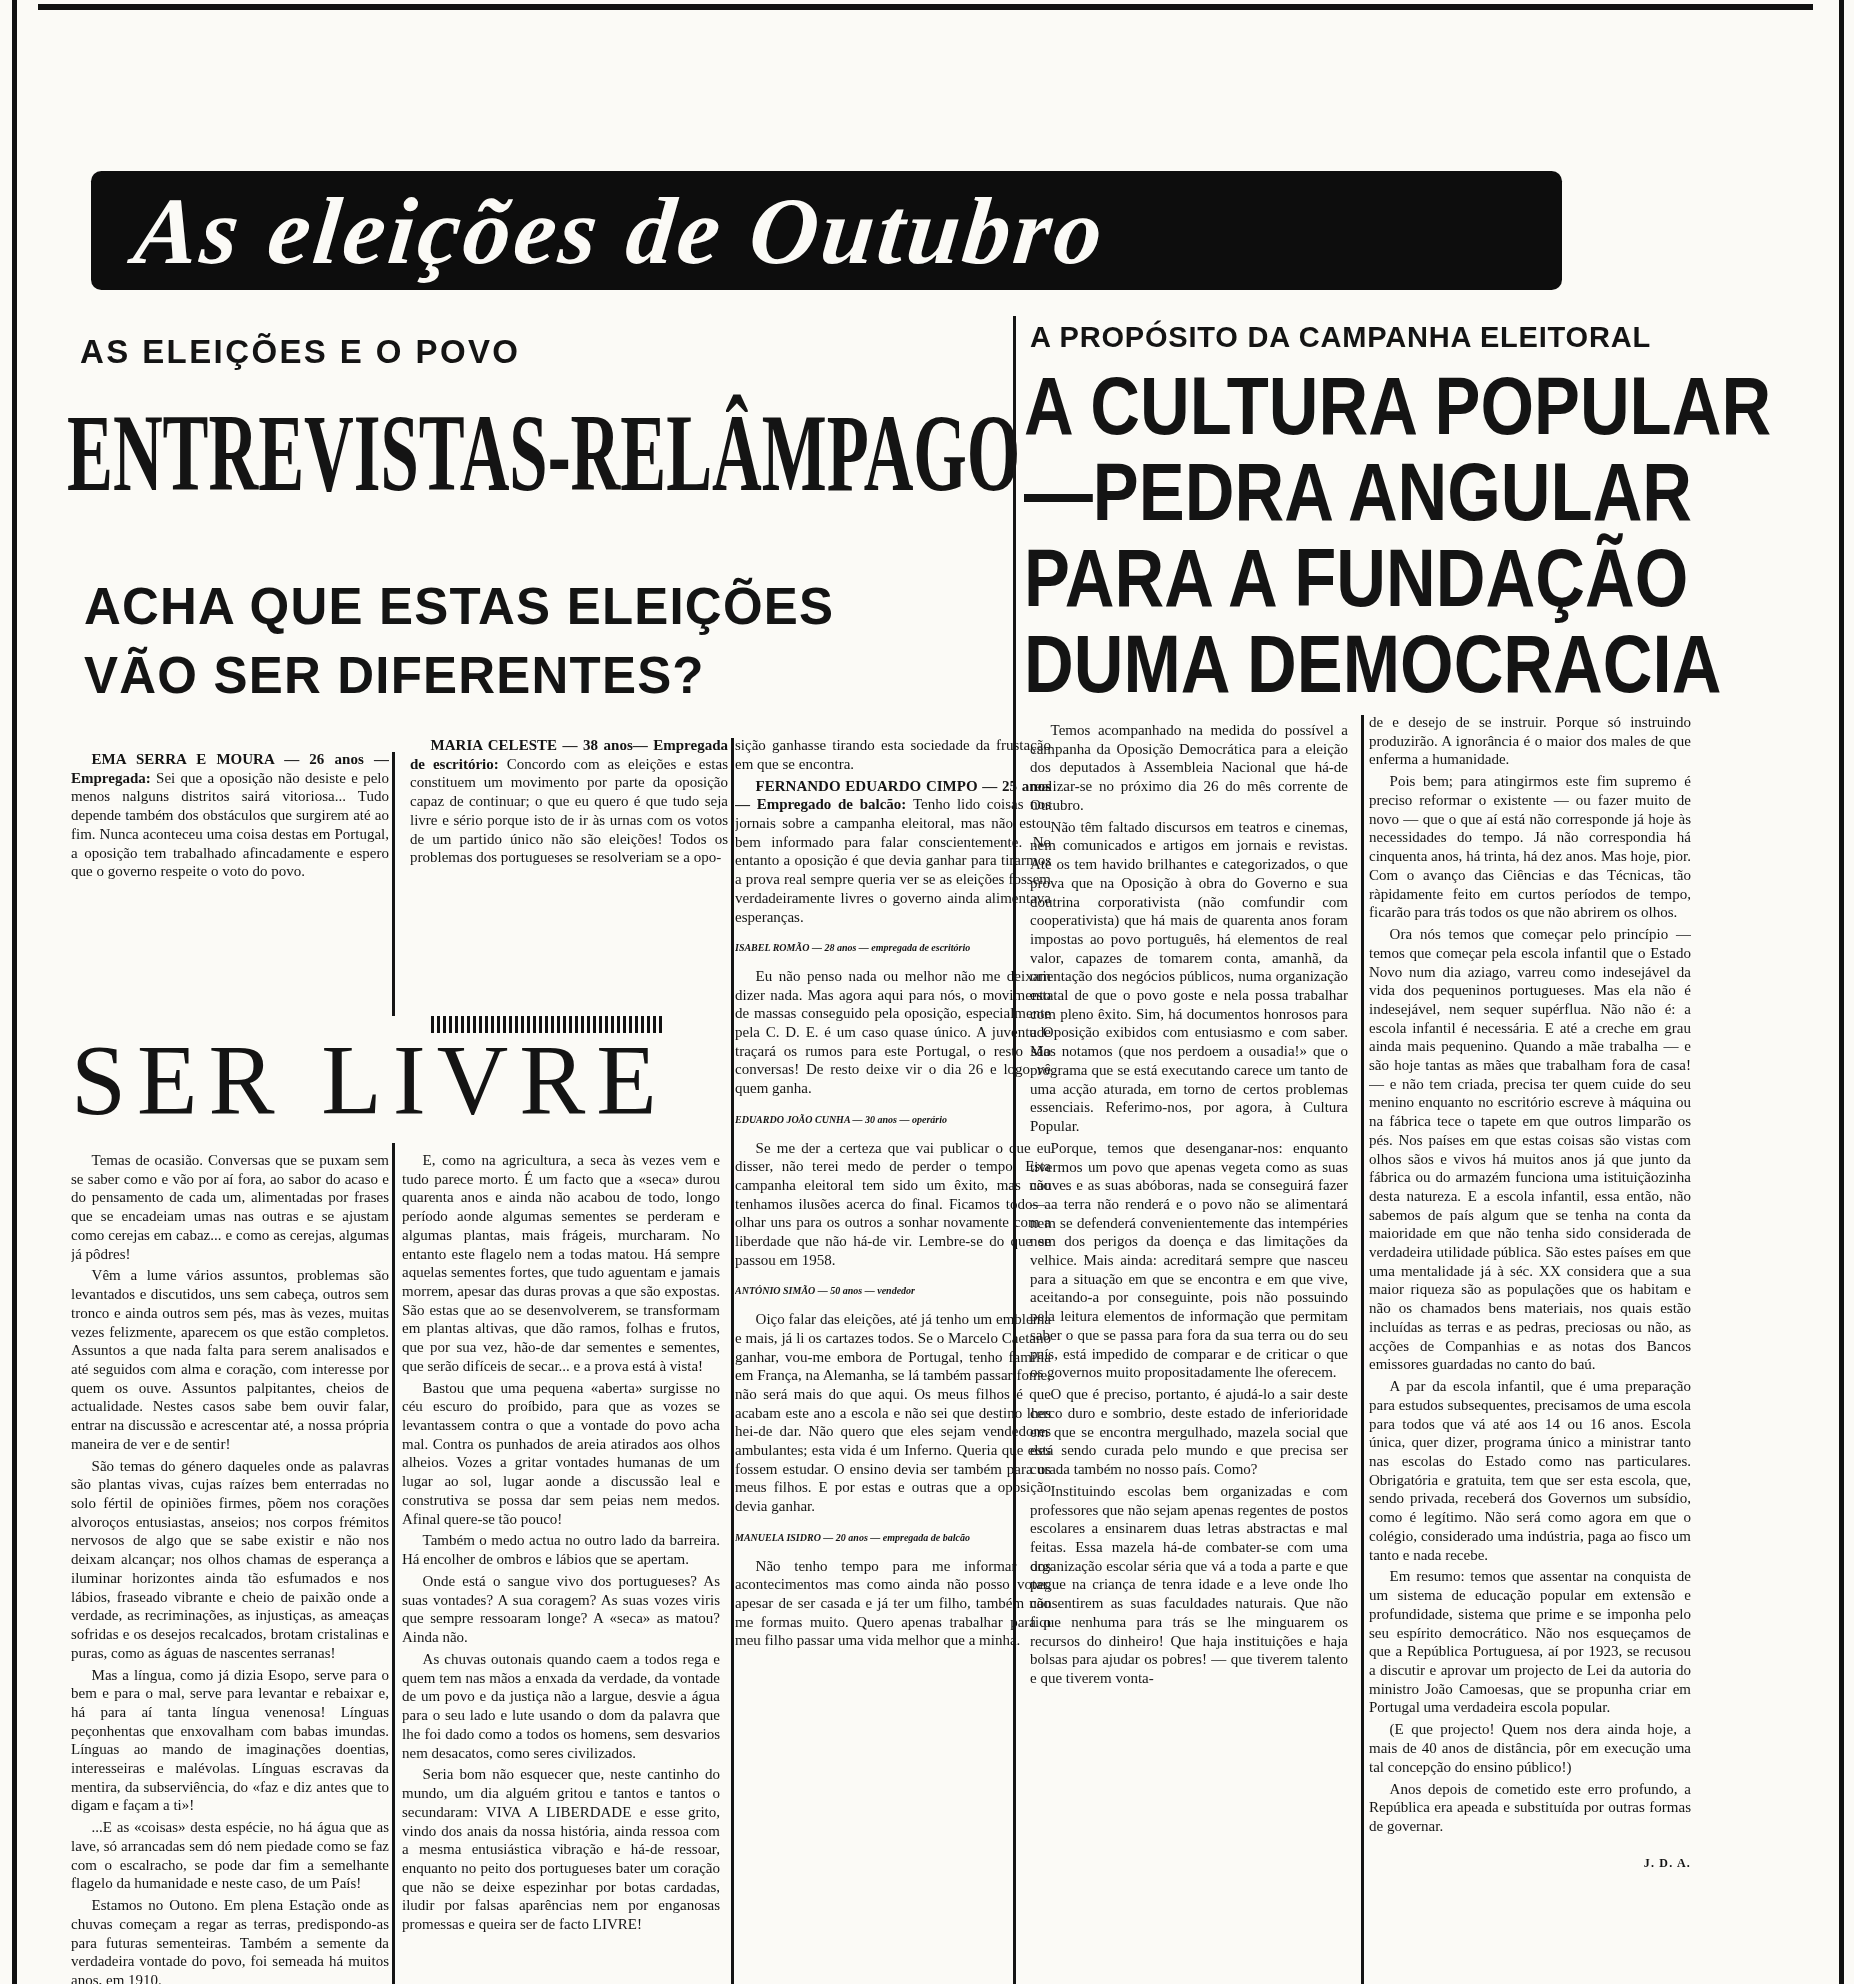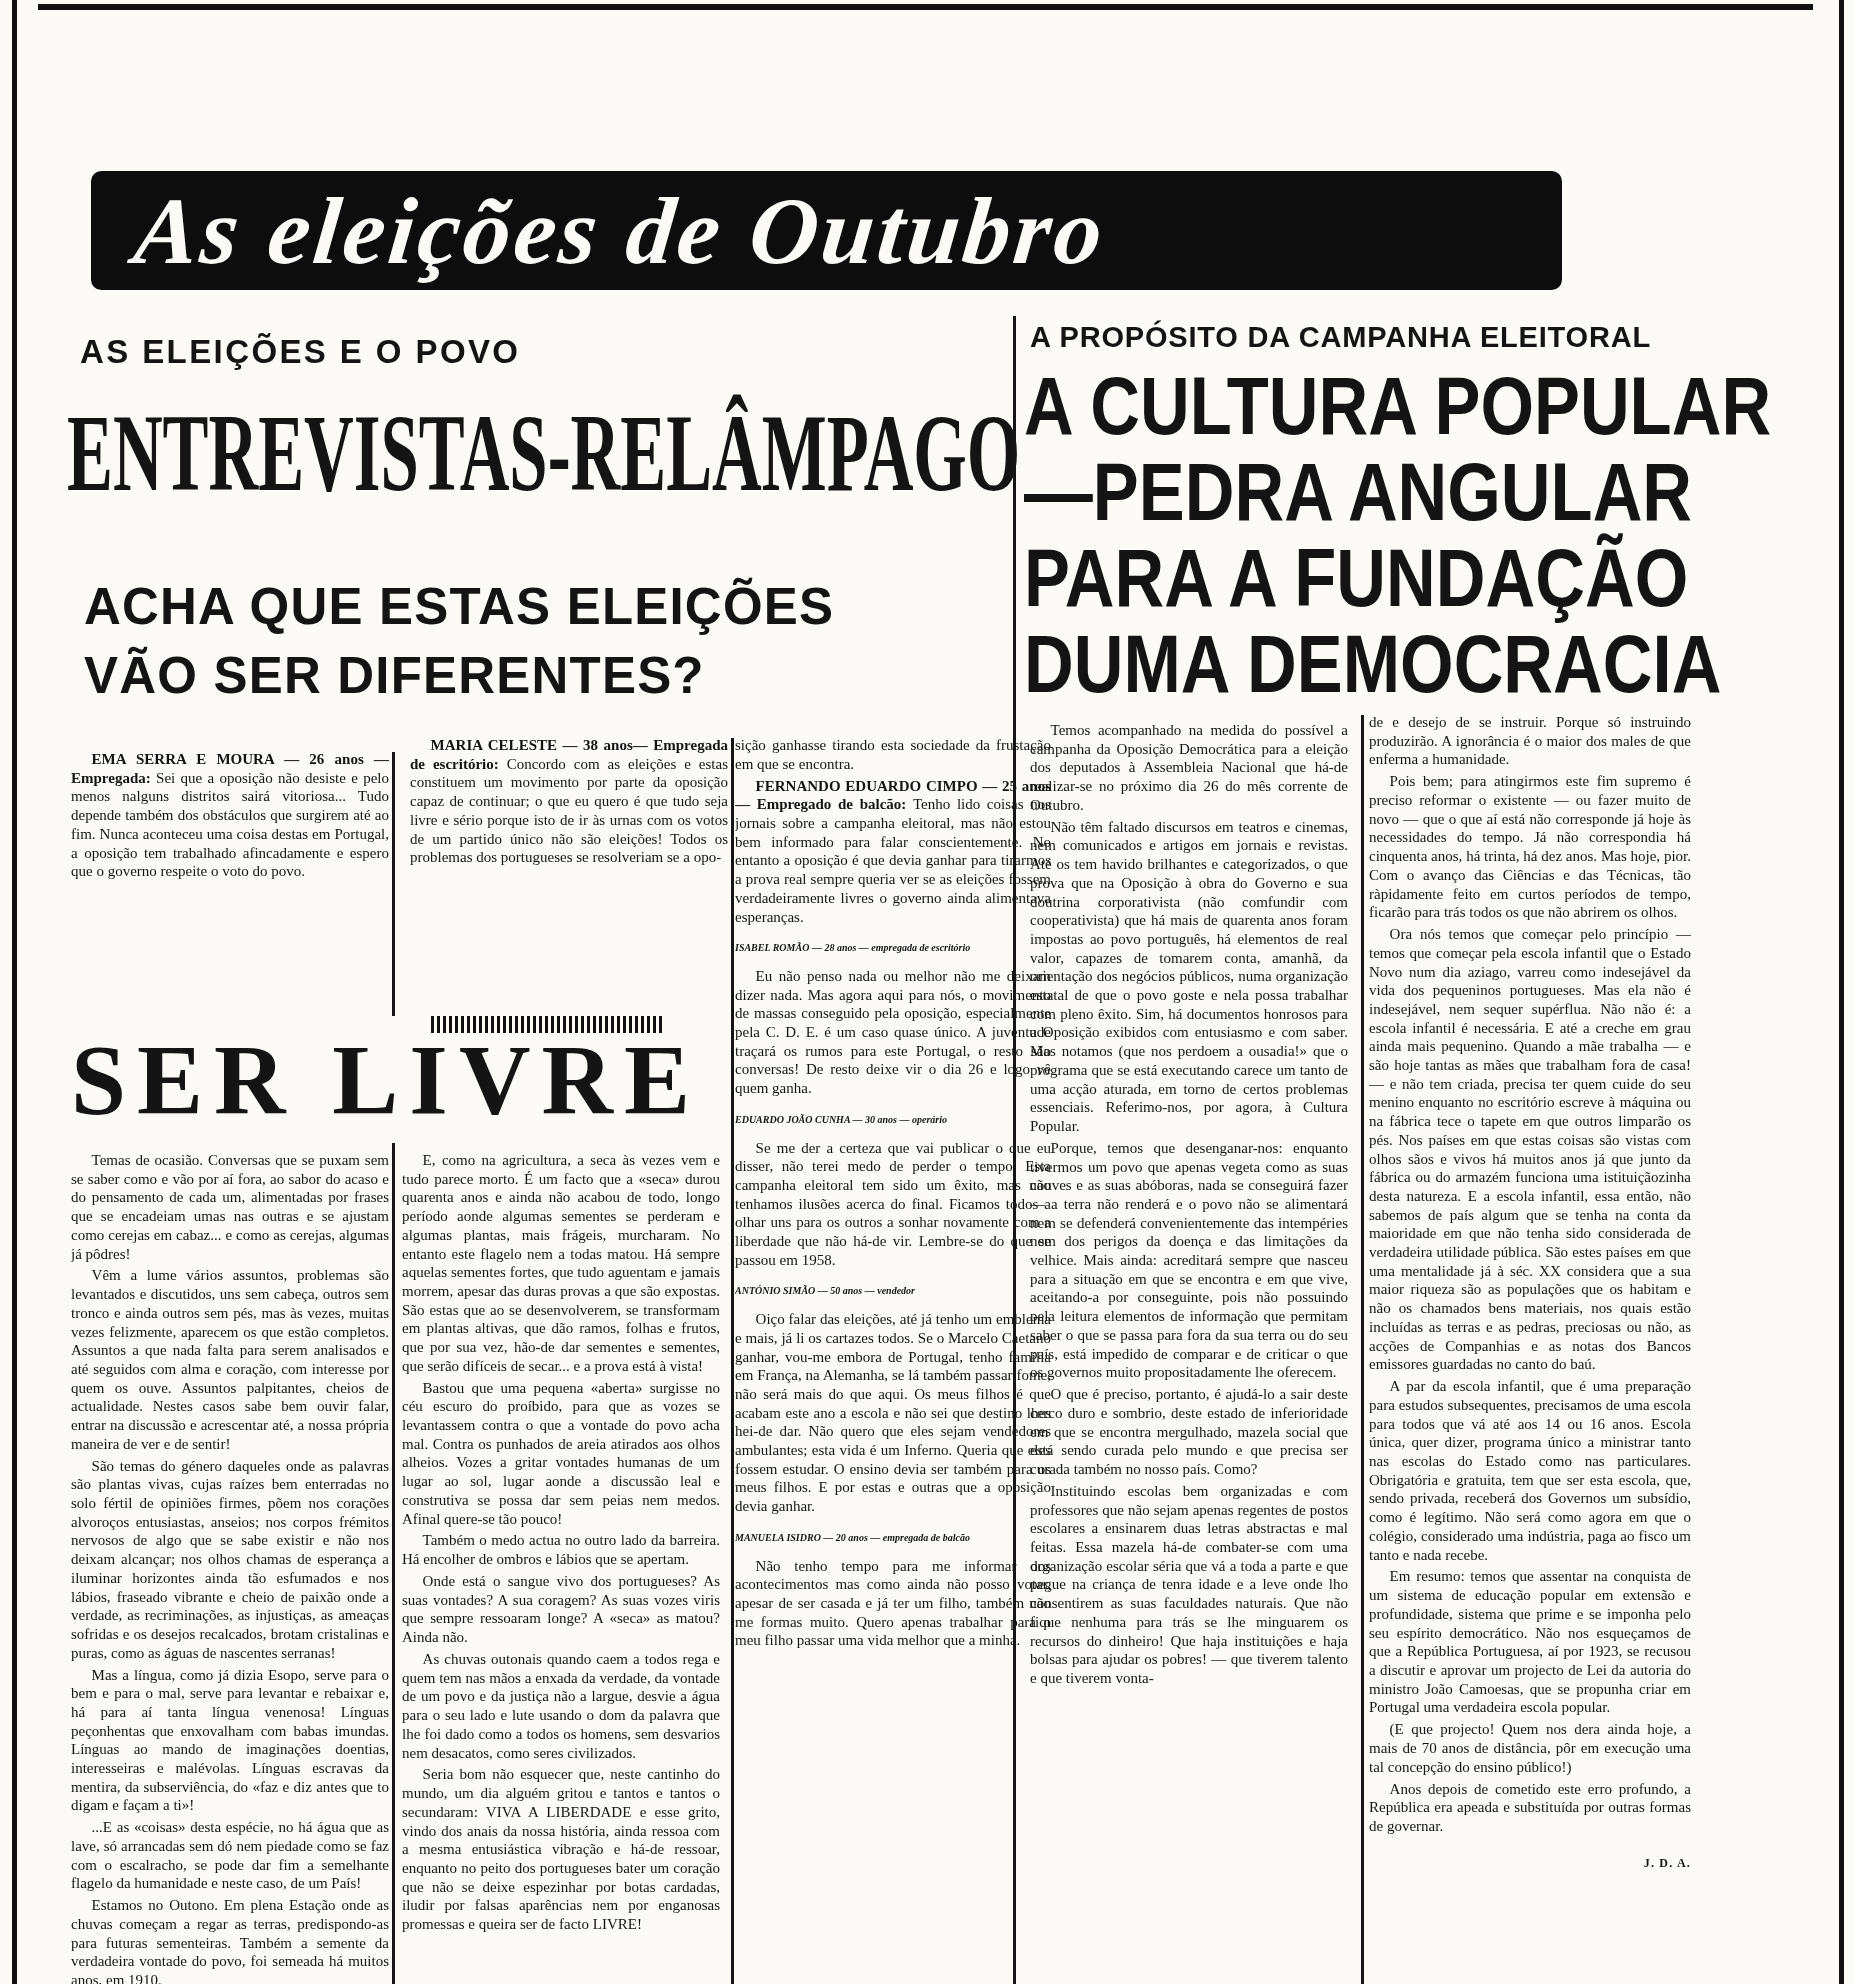--- a/index.html
+++ b/index.html
@@ -16,21 +16,21 @@
   .kicker{font-family:"Liberation Sans",sans-serif;font-weight:bold;letter-spacing:2.4px;
           font-size:33px;white-space:nowrap;}
   .hl-serif{font-family:"Liberation Serif",serif;font-weight:bold;font-size:111px;
             white-space:nowrap;transform:scaleX(0.62);transform-origin:left top;line-height:1;}
   .sub-hl{font-family:"Liberation Sans",sans-serif;font-weight:bold;font-size:51px;
           line-height:60px;letter-spacing:1.2px;}
   .sub-hl .blk{margin:9px;}
   .right-hl{font-family:"Liberation Sans",sans-serif;font-weight:bold;font-size:81px;
             line-height:86px;transform:scaleX(0.85);transform-origin:left top;white-space:nowrap;}
   .right-hl .blk{margin:0;}
-  .serlivre{font-family:"Liberation Serif",serif;font-weight:bold;font-size:99px;
+  .serlivre{font-family:"Liberation Serif",serif;font-weight:normal;font-size:99px;
             letter-spacing:11px;white-space:nowrap;line-height:1;}
   
   .col{font-size:15px;line-height:18.7px;text-align:justify;overflow:hidden;}
   .col .blk{margin:0 0 3.2px 0;}
   .blk-p{text-indent:20.6px;}
   .blk-pc{text-indent:0;}
   .blk-ih{font-style:italic;font-weight:bold;font-size:10px;line-height:20px;
           margin:12px 0 8.7px 0 !important;text-align:left;}
   .blk-lead{font-weight:bold;}
   .blk-sig{font-weight:bold;text-align:right;letter-spacing:1.2px;font-size:12px;
@@ -119,19 +119,19 @@
       <p class="blk blk-p">Porque, temos que desenganar-nos: enquanto tivermos um povo que apenas vegeta como as suas couves e as suas abóboras, nada se conseguirá fazer — a terra não renderá e o povo não se alimentará nem se defenderá convenientemente das intempéries nem dos perigos da doença e das limitações da velhice. Mais ainda: acreditará sempre que nasceu para a situação em que se encontra e em que vive, aceitando-a por conseguinte, pois não possuindo pela leitura elementos de informação que permitam saber o que se passa para fora da sua terra ou do seu país, está impedido de comparar e de criticar o que os governos muito propositadamente lhe oferecem.</p>
       <p class="blk blk-p">O que é preciso, portanto, é ajudá-lo a sair deste cerco duro e sombrio, deste estado de inferioridade em que se encontra mergulhado, mazela social que está sendo curada pelo mundo e que precisa ser curada também no nosso país. Como?</p>
       <p class="blk blk-p">Instituindo escolas bem organizadas e com professores que não sejam apenas regentes de postos escolares a ensinarem duas letras abstractas e mal feitas. Essa mazela há-de combater-se com uma organização escolar séria que vá a toda a parte e que pegue na criança de tenra idade e a leve onde lho consentirem as suas faculdades naturais. Que não fique nenhuma para trás se lhe minguarem os recursos do dinheiro! Que haja instituições e haja bolsas para ajudar os pobres! — que tiverem talento e que tiverem vonta-</p>
     </div>
   <div class="abs col" style="left:1369px;top:713px;width:322px;height:1719px;">
       <p class="blk blk-pc">de e desejo de se instruir. Porque só instruindo produzirão. A ignorância é o maior dos males de que enferma a humanidade.</p>
       <p class="blk blk-p">Pois bem; para atingirmos este fim supremo é preciso reformar o existente — ou fazer muito de novo — que o que aí está não corresponde já hoje às necessidades do tempo. Já não correspondia há cinquenta anos, há trinta, há dez anos. Mas hoje, pior. Com o avanço das Ciências e das Técnicas, tão ràpidamente feito em curtos períodos de tempo, ficarão para trás todos os que não abrirem os olhos.</p>
       <p class="blk blk-p">Ora nós temos que começar pelo princípio — temos que começar pela escola infantil que o Estado Novo num dia aziago, varreu como indesejável da vida dos pequeninos portugueses. Mas ela não é indesejável, nem sequer supérflua. Não não é: a escola infantil é necessária. E até a creche em grau ainda mais pequenino. Quando a mãe trabalha — e são hoje tantas as mães que trabalham fora de casa! — e não tem criada, precisa ter quem cuide do seu menino enquanto no escritório escreve à máquina ou na fábrica tece o tapete em que outros limparão os pés. Nos países em que estas coisas são vistas com olhos sãos e vivos há muitos anos já que junto da fábrica ou do armazém funciona uma istituiçãozinha desta natureza. E a escola infantil, essa então, não sabemos de país algum que se tenha na conta da maioridade em que não tenha sido considerada de verdadeira utilidade pública. São estes países em que uma mentalidade já à séc. XX considera que a sua maior riqueza são as populações que os habitam e não os chamados bens materiais, nos quais estão incluídas as terras e as pedras, preciosas ou não, as acções de Companhias e as notas dos Bancos emissores guardadas no canto do baú.</p>
       <p class="blk blk-p">A par da escola infantil, que é uma preparação para estudos subsequentes, precisamos de uma escola para todos que vá até aos 14 ou 16 anos. Escola única, quer dizer, programa único a ministrar tanto nas escolas do Estado como nas particulares. Obrigatória e gratuita, tem que ser esta escola, que, sendo privada, receberá dos Governos um subsídio, como é legítimo. Não será como agora em que o colégio, considerado uma indústria, paga ao fisco um tanto e nada recebe.</p>
       <p class="blk blk-p">Em resumo: temos que assentar na conquista de um sistema de educação popular em extensão e profundidade, sistema que prime e se imponha pelo seu espírito democrático. Não nos esqueçamos de que a República Portuguesa, aí por 1923, se recusou a discutir e aprovar um projecto de Lei da autoria do ministro João Camoesas, que se propunha criar em Portugal uma verdadeira escola popular.</p>
-      <p class="blk blk-p">(E que projecto! Quem nos dera ainda hoje, a mais de 70 anos de distância, pôr em execução uma tal concepção do ensino público!)</p>
+      <p class="blk blk-p">(E que projecto! Quem nos dera ainda hoje, a mais de 40 anos de distância, pôr em execução uma tal concepção do ensino público!)</p>
       <p class="blk blk-p">Anos depois de cometido este erro profundo, a República era apeada e substituída por outras formas de governar.</p>
       <p class="blk blk-sig">J. D. A.</p>
     </div>
 
 </div>
 
 
 </body></html>

